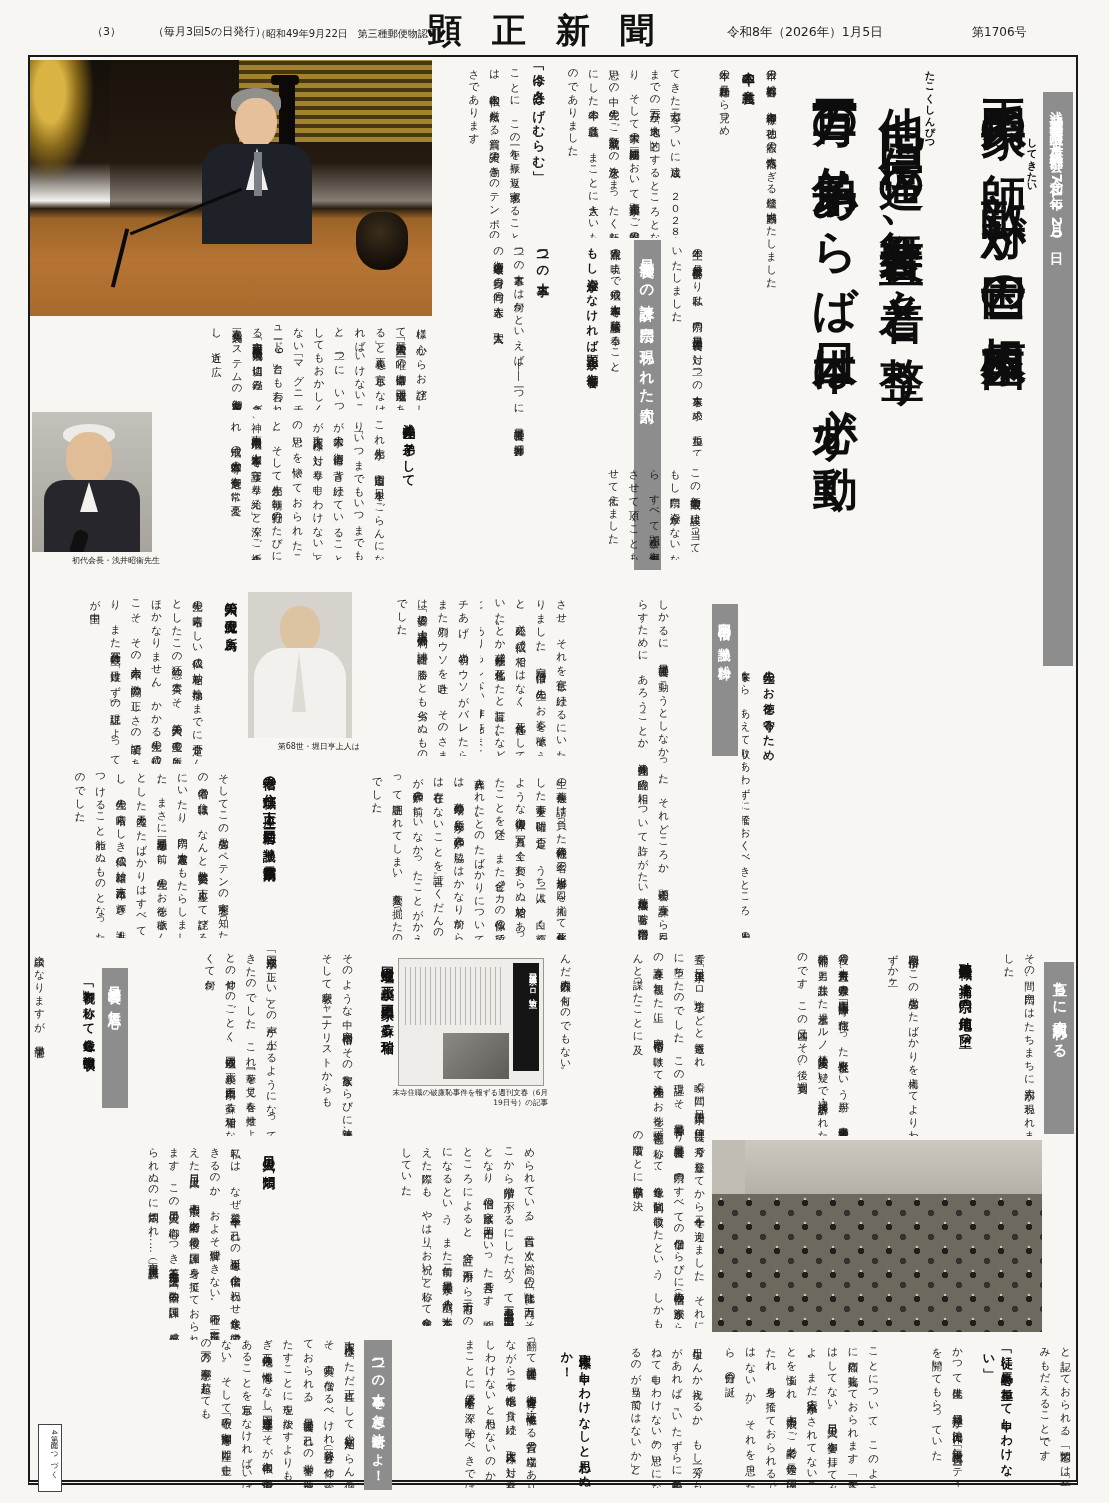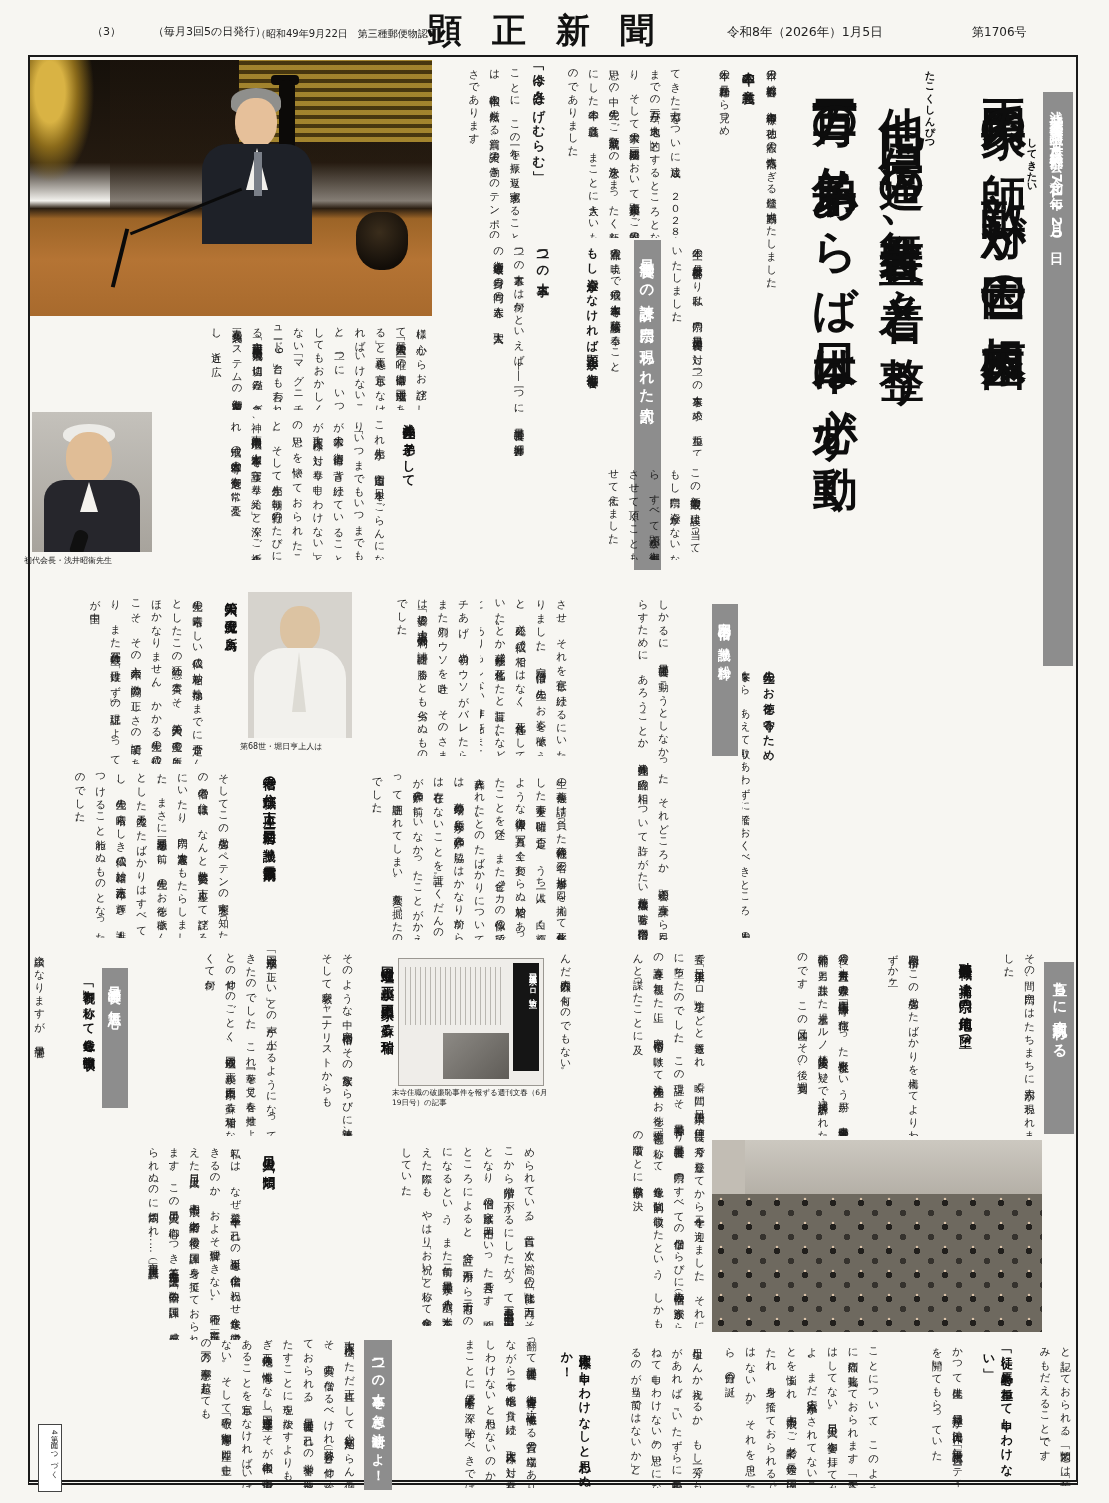--- a/index.html
+++ b/index.html
@@ -18,21 +18,21 @@
       letter-spacing:4px;color:#0d0d0d;font-family:"DejaVu Sans",sans-serif;}
   .hl rt{font-size:10px;font-weight:700;letter-spacing:0;}
   .vflow{position:absolute;writing-mode:vertical-rl;font-size:10.5px;line-height:20.5px;
          letter-spacing:0.8px;color:#1b1b1b;overflow:hidden;text-align:justify;}
   .bt{display:block;}
   .sub{display:block;font-weight:700;font-size:12.5px;letter-spacing:1.5px;margin:0 3px;}
   .ghead{position:absolute;writing-mode:vertical-rl;background:#8d8d8d;color:#fff;font-weight:700;
          font-size:14.5px;letter-spacing:2px;padding:8px 5px;box-sizing:border-box;overflow:hidden;}
   .bhead{position:absolute;writing-mode:vertical-rl;font-weight:800;font-size:13px;line-height:18px;
          letter-spacing:1px;color:#111;overflow:hidden;}
-  .cap{position:absolute;font-size:8px;color:#222;text-align:left;letter-spacing:0;}
+  .cap{position:absolute;font-size:8px;color:#222;text-align:right;letter-spacing:0;}
   .photo{position:absolute;overflow:hidden;}
   
   #photo1{background:linear-gradient(180deg,#15100a 0%,#241a10 40%,#33251505 55%,#2b1f12 58%,#9c6427 62%,#b57434 78%,#a86a2d 100%);}
   #photo1 .goldbars{position:absolute;left:52%;top:0;width:48%;height:32%;
      background:repeating-linear-gradient(0deg,#b99733 0 5px,#4f3d10 5px 9px);opacity:.85;}
   #photo1 .altarpanel{position:absolute;left:20%;top:0;width:80%;height:58%;
      background:linear-gradient(180deg,#1c140c 0%,#2a1e12 100%);opacity:.55;}
   #photo1 .flower{position:absolute;left:-12px;top:-10px;width:80px;height:140px;
      background:radial-gradient(ellipse at 40% 30%,#d9b344 0 22%,#8a6a1a 40%,transparent 65%);}
   #photo1 .candle{position:absolute;left:62%;top:8%;width:16px;height:64%;background:#0c0a08;border-radius:6px;}

